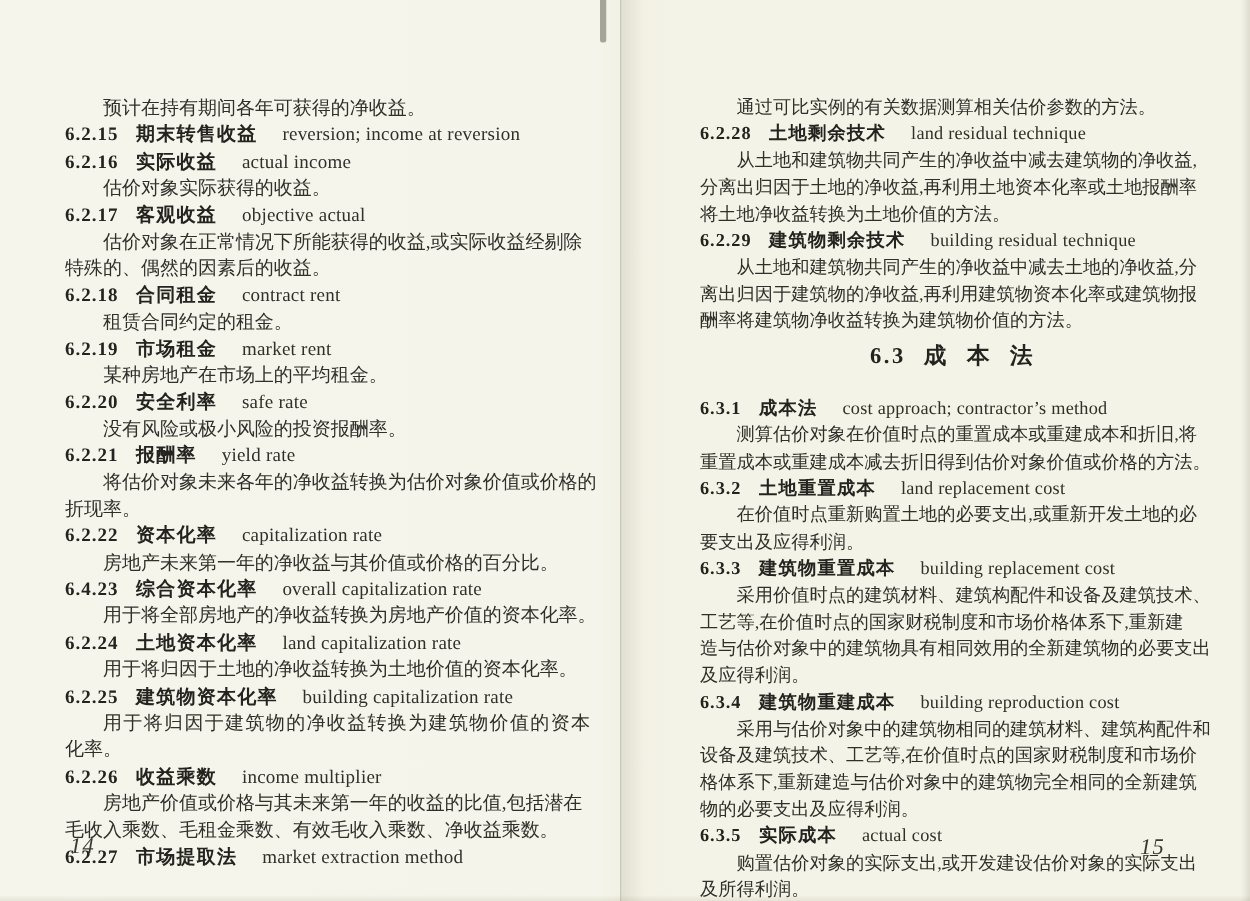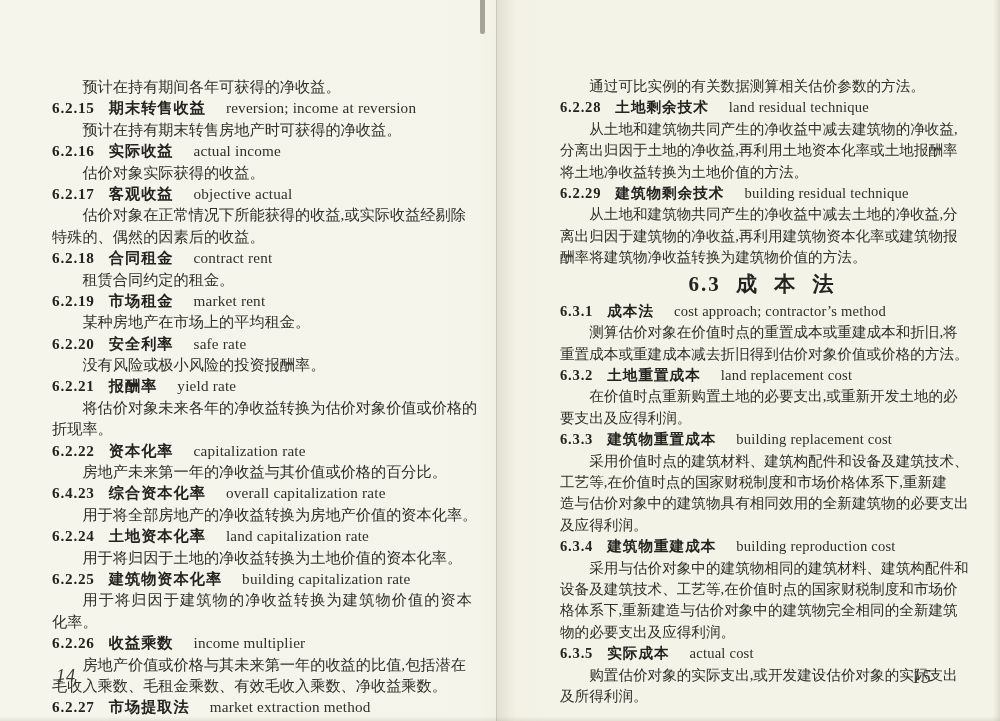--- a/index.html
+++ b/index.html
@@ -20,23 +20,23 @@
   .line{
     height:21.4px;line-height:21.4px;
     white-space:nowrap;
   }
   .line.def.indent{padding-left:2em;}
   .line.def.spread{white-space:normal;text-align:justify;text-align-last:justify;}
   .line.term .num{font-weight:bold;letter-spacing:0.8px;color:#24231f;text-align:center;}
   .line.term .zh{font-weight:bold;margin-left:14px;letter-spacing:1px;color:#24231f;}
   .line.term .en{margin-left:20px;letter-spacing:0.2px;}
   .line.heading{
-    font-weight:bold;text-align:center;font-size:21px;
+    font-weight:bold;text-align:center;font-size:18px;
     letter-spacing:2px;word-spacing:8px;color:#24231f;
-    margin-top:5px;margin-bottom:6px;
+    margin-top:5px;margin-bottom:22px;
   }
   .page-num{
     position:absolute;font-style:italic;font-size:18px;color:#3a3a33;
     letter-spacing:1px;
   }
   .page-num.left{left:56px;top:666px;}
   .page-num.right{left:912px;top:667px;}
   
   .gutter-line{position:absolute;left:496px;top:0;bottom:0;width:1px;
     background:rgba(125,125,105,0.35);}
@@ -51,21 +51,20 @@
 </style>
 </head>
 <body>
 
 <div class="sheet">
 
   <div class="page page-left">
     <div class="text-block">
         <div class="line def indent">预计在持有期间各年可获得的净收益。</div>
         <div class="line term"><span class="num">6.2.15</span><span class="zh">期末转售收益</span><span class="en">reversion; income at reversion</span></div>
-        <div class="line def indent">预计在持有期末转售房地产时可获得的净收益。</div>
         <div class="line term"><span class="num">6.2.16</span><span class="zh">实际收益</span><span class="en">actual income</span></div>
         <div class="line def indent">估价对象实际获得的收益。</div>
         <div class="line term"><span class="num">6.2.17</span><span class="zh">客观收益</span><span class="en">objective actual</span></div>
         <div class="line def indent">估价对象在正常情况下所能获得的收益,或实际收益经剔除</div>
         <div class="line def">特殊的、偶然的因素后的收益。</div>
         <div class="line term"><span class="num">6.2.18</span><span class="zh">合同租金</span><span class="en">contract rent</span></div>
         <div class="line def indent">租赁合同约定的租金。</div>
         <div class="line term"><span class="num">6.2.19</span><span class="zh">市场租金</span><span class="en">market rent</span></div>
         <div class="line def indent">某种房地产在市场上的平均租金。</div>
         <div class="line term"><span class="num">6.2.20</span><span class="zh">安全利率</span><span class="en">safe rate</span></div>

